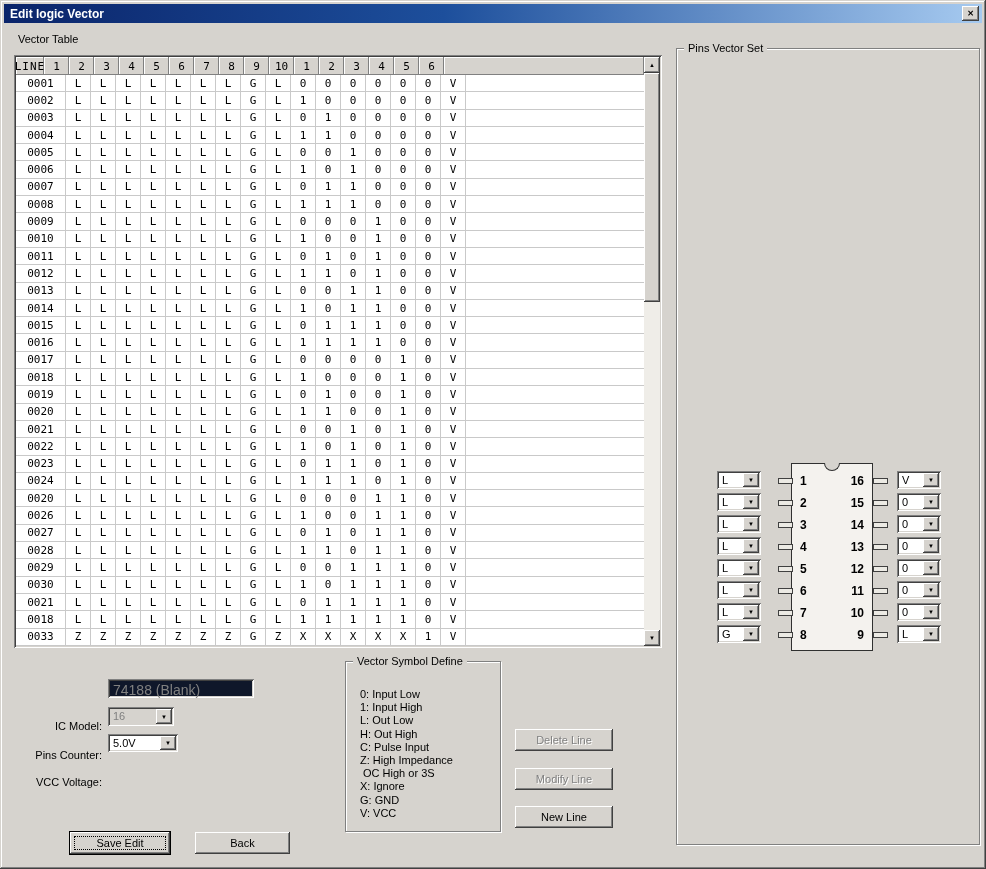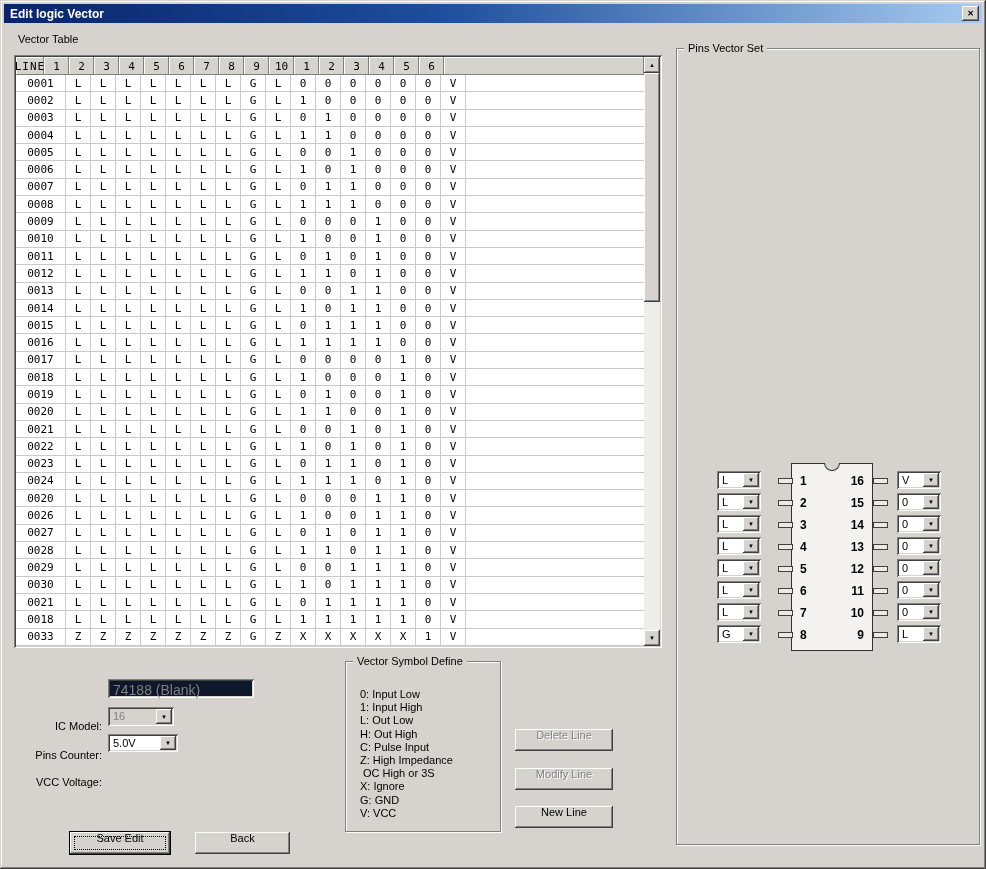--- a/index.html
+++ b/index.html
@@ -61,21 +61,21 @@
     box-shadow: inset 1px 1px #808080, inset -1px -1px #fff, inset 2px 2px #404040, inset -2px -2px #d6d3ce; }
   .combo .val { position:absolute; left:5px; top:3px; font-size:11px; }
   .combo .drop { position:absolute; right:2px; top:2px; bottom:2px; width:16px; background:#d6d3ce;
     box-shadow: inset -1px -1px #404040, inset 1px 1px #fff, inset -2px -2px #808080, inset 2px 2px #d6d3ce;
     display:flex; align-items:center; justify-content:center; }
   .combo.disabled { background:#d6d3ce; }
   .combo.disabled .val { color:#808080; }
   
   .button { position:absolute; background:#d6d3ce;
     box-shadow: inset -1px -1px #404040, inset 1px 1px #fff, inset -2px -2px #808080, inset 2px 2px #d6d3ce;
-    display:flex; align-items:flex-start; justify-content:center; font-size:11px; }
+    display:flex; align-items:center; justify-content:center; font-size:11px; }
   .button.disabled { color:#808080; text-shadow:1px 1px 0 #fff; }
   .button.default { box-shadow: 0 0 0 1px #000, inset -1px -1px #404040, inset 1px 1px #fff, inset -2px -2px #808080, inset 2px 2px #d6d3ce;
     outline:1px dotted #000; outline-offset:-5px; }
   
   .chip { position:absolute; left:114px; top:414px; width:82px; height:188px; box-sizing:border-box;
     background:#f4f2ee; border:1px solid #303030; }
   .chip-notch { position:absolute; left:50%; margin-left:-8px; top:-1px; width:16px; height:8px; box-sizing:border-box;
     background:#d6d3ce; border:1px solid #303030; border-top:none; border-radius:0 0 9px 9px; }
   .pin-num { position:absolute; width:20px; height:16px; line-height:16px; font-weight:bold; font-size:12px; }
   .pin-num.left { left:8px; text-align:left; }

